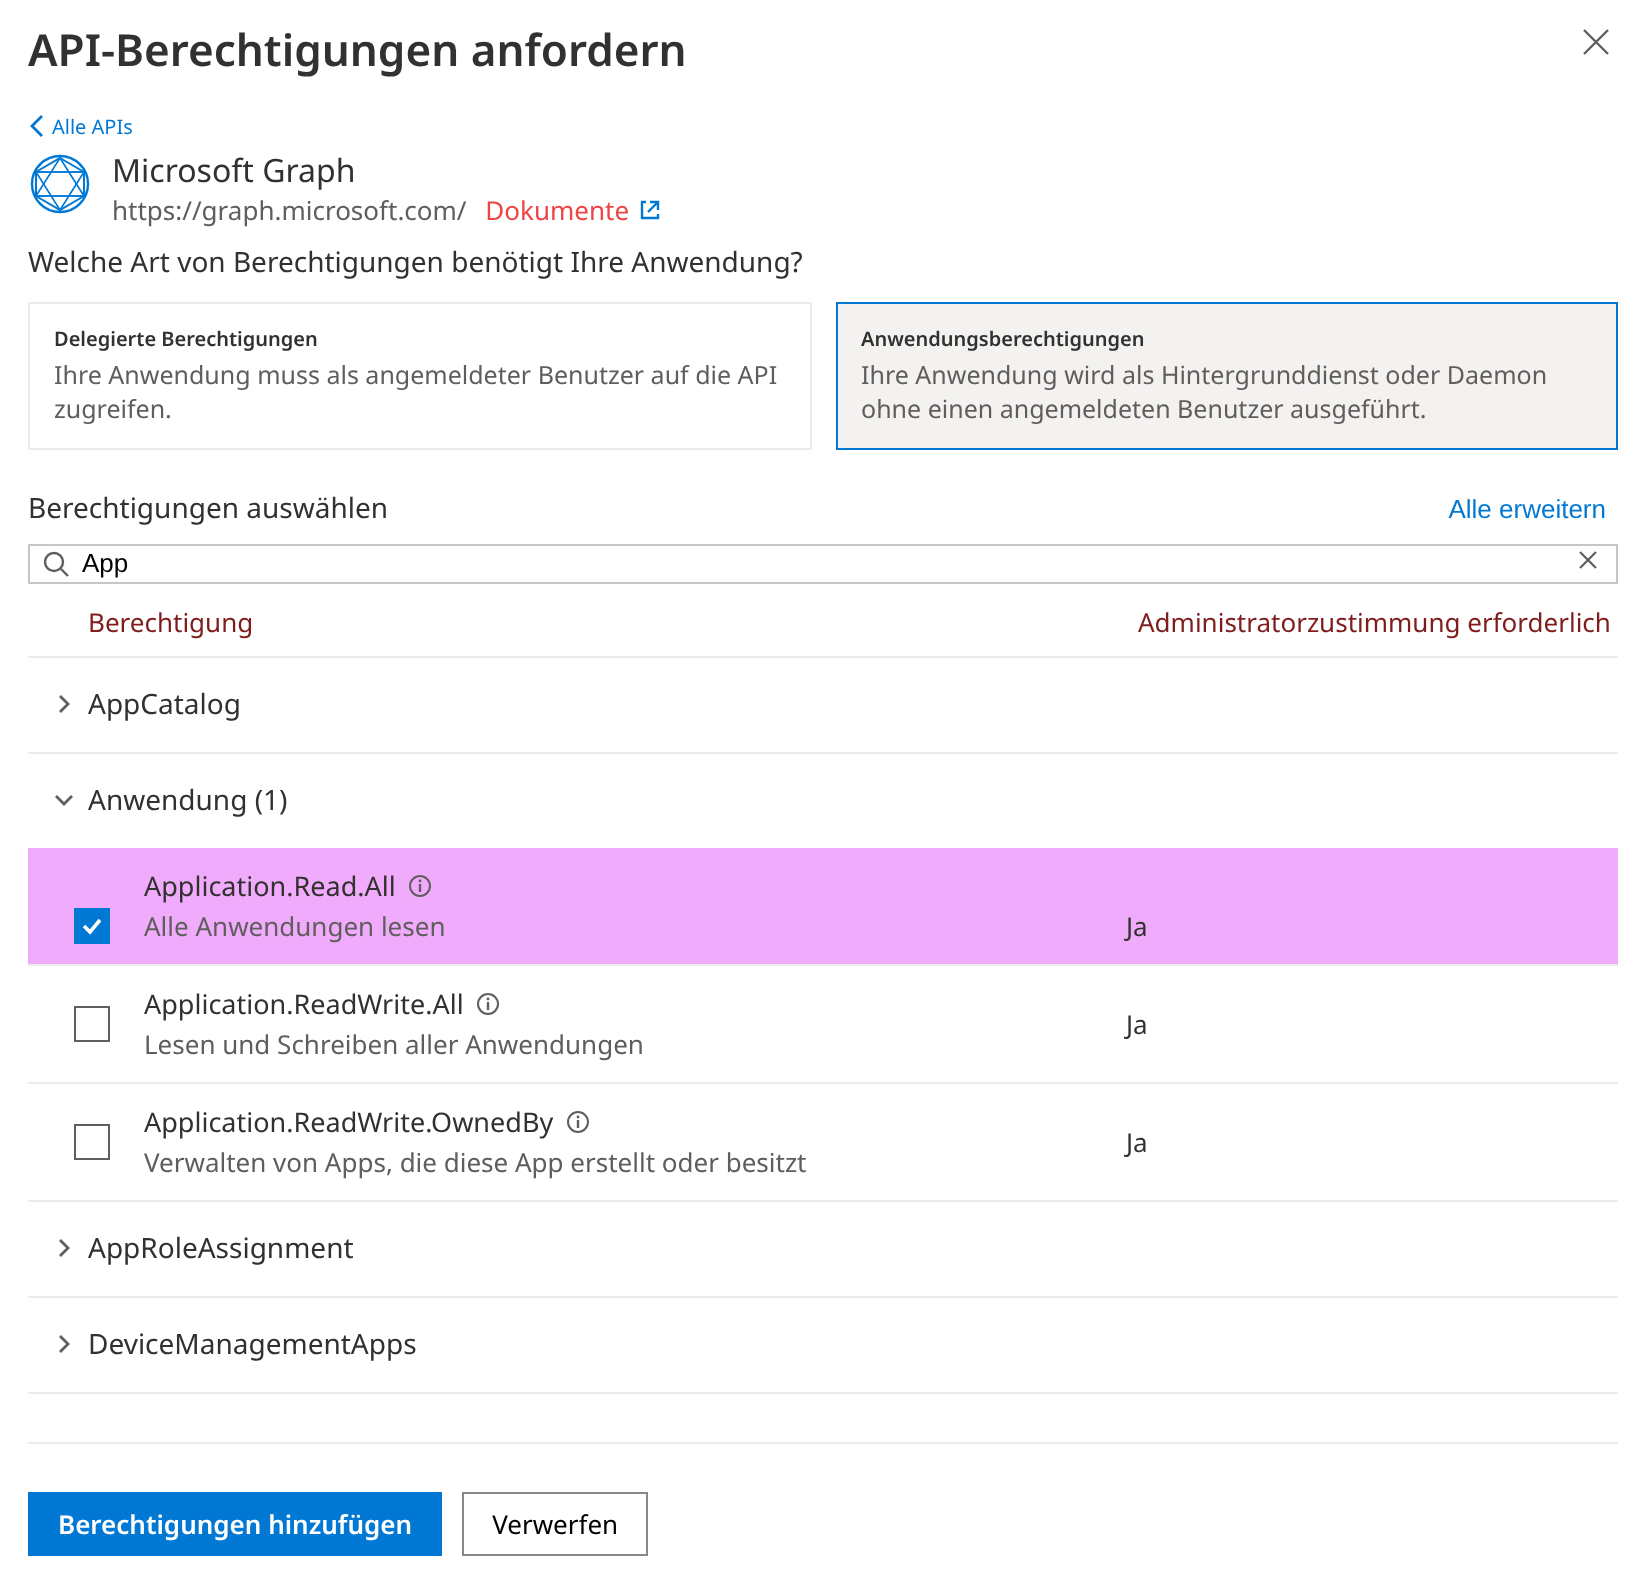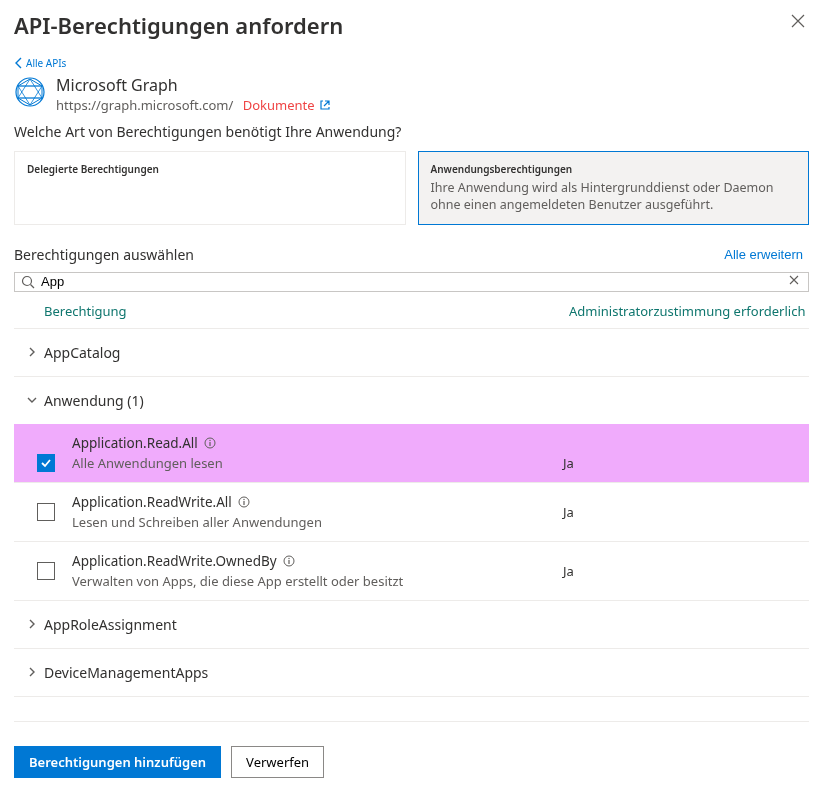--- a/index.html
+++ b/index.html
@@ -93,21 +93,21 @@
     flex: 1; border: none; outline: none;
     font-size: 13px; padding: 4px 4px 4px 6px;
     background: transparent;
   }
   .search-wrap .sicon { color: #605e5c; display:flex; }
   .search-wrap .clear { color:#605e5c; background:none; border:none; cursor:pointer; padding:2px; }
   .table-head {
     display: flex;
     padding: 8px 0 8px 30px;
     border-bottom: 1px solid #edebe9;
-    color: #0f766e;
+    color: #7f1d1d;
     font-size: 13px;
   }
   .col-name { flex: 1; }
   .col-admin { width: 240px; text-align: left; }
   .group-row {
     display: flex;
     align-items: center;
     padding: 14px 6px 14px 6px;
     border-bottom: 1px solid #edebe9;
     cursor: pointer;
@@ -204,20 +204,21 @@
         </a>
       </div>
     </div>
   </div>
 
   <div class="question">Welche Art von Berechtigungen benötigt Ihre Anwendung?</div>
 
   <div class="permtype-row">
     <div class="permtype-card">
       <div class="permtype-title">Delegierte Berechtigungen</div>
+      <div class="permtype-desc">Ihre Anwendung muss als angemeldeter Benutzer auf die API zugreifen.</div>
     </div>
     <div class="permtype-card selected">
       <div class="permtype-title">Anwendungsberechtigungen</div>
       <div class="permtype-desc">Ihre Anwendung wird als Hintergrunddienst oder Daemon ohne einen angemeldeten Benutzer ausgeführt.</div>
     </div>
   </div>
 
   <div class="section-head">
     <div class="section-title">Berechtigungen auswählen</div>
     <button class="expand-all">Alle erweitern</button>

